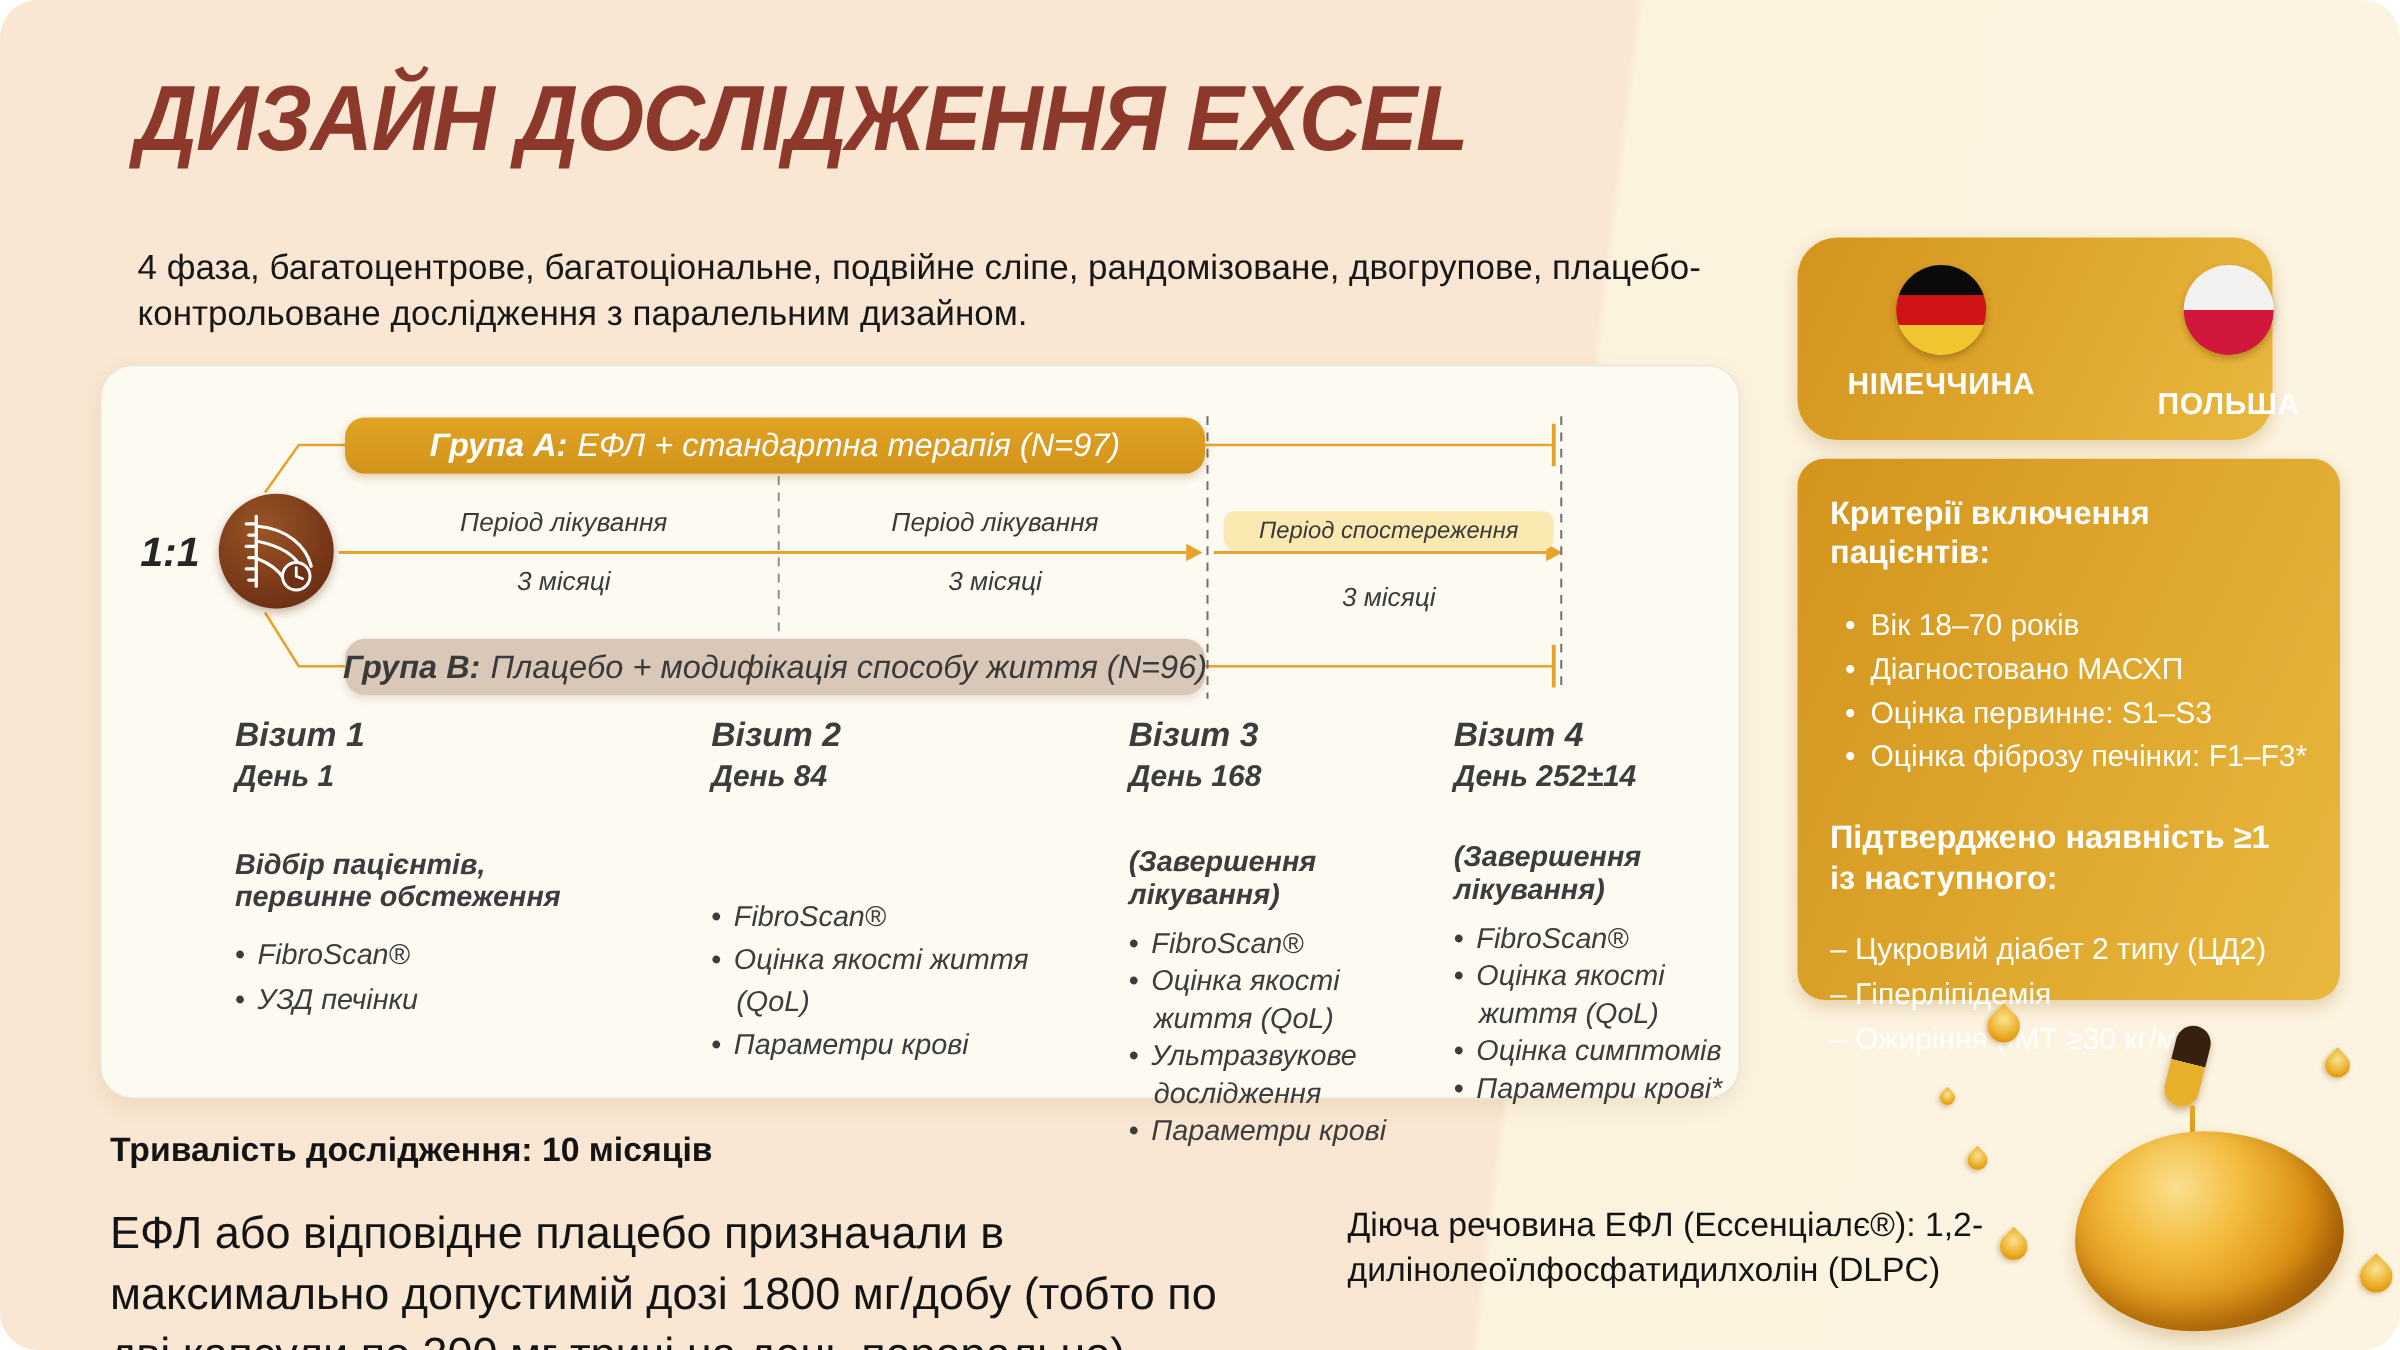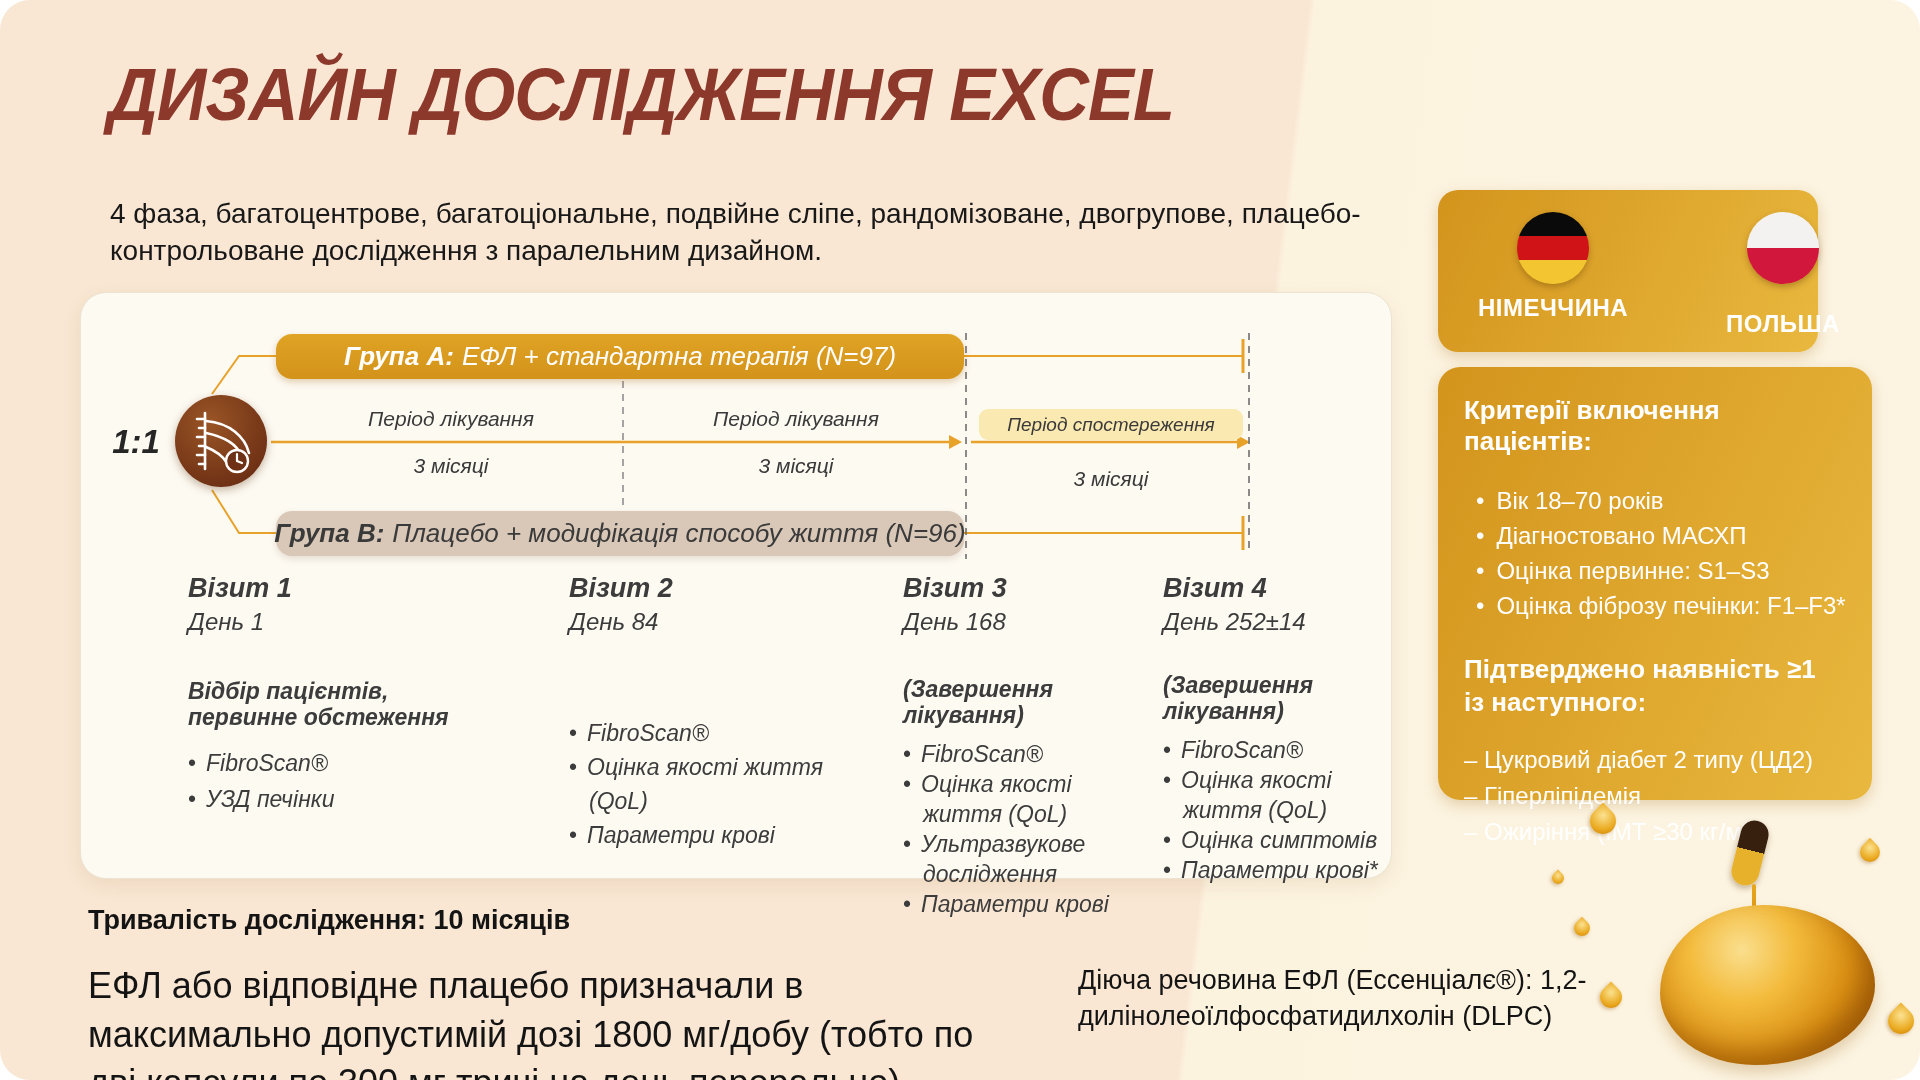--- a/index.html
+++ b/index.html
@@ -59,21 +59,21 @@
   .dur{
     position:absolute;font-size:21px;font-style:italic;color:#3a3a3a;
     text-align:center;white-space:nowrap;
   }
   .d1{left:245px;width:250px;top:161px;}
   .d2{left:590px;width:250px;top:161px;}
   .d3{left:905px;width:250px;top:174px;}
   
   .visit{position:absolute;top:280px;color:#3c3c3c;}
   .visit .v-title{font-size:27px;font-weight:bold;font-style:italic;}
-  .visit .v-day{font-size:24px;font-weight:normal;font-style:italic;margin-top:4px;}
+  .visit .v-day{font-size:24px;font-weight:bold;font-style:italic;margin-top:4px;}
   .visit .v-note{font-size:23px;font-weight:bold;font-style:italic;line-height:1.15;}
   .visit ul{list-style:none;margin:0;padding:0;font-size:23px;font-style:italic;}
   .visit li{padding-left:20px;text-indent:-20px;}
   .visit li::before{content:"•";margin-right:10px;font-style:normal;}
   .v1{left:107px;width:280px;}
   .v1 .v-note{margin-top:42px;}
   .v1 ul{margin-top:14px;}
   .v1 li{line-height:36px;}
   .v2{left:488px;width:310px;}
   .v2 ul{margin-top:80px;}
@@ -81,21 +81,21 @@
   .v3{left:822px;width:215px;}
   .v3 .v-note{margin-top:40px;}
   .v3 ul{margin-top:10px;}
   .v3 li{line-height:30px;}
   .v4{left:1082px;width:225px;}
   .v4 .v-note{margin-top:36px;}
   .v4 ul{margin-top:10px;}
   .v4 li{line-height:30px;}
   
   .flagbox{
-    position:absolute;left:1438px;top:190px;width:380px;height:162px;border-radius:20px;
+    position:absolute;left:1438px;top:190px;width:380px;height:162px;border-radius:32px;
     background:linear-gradient(115deg,#d3941c,#e9b83e);
     box-shadow:0 5px 14px rgba(160,105,20,.25);
   }
   .flag{position:absolute;top:22px;width:72px;height:72px;border-radius:50%;
     box-shadow:0 3px 6px rgba(90,55,0,.35);}
   .flag-de{left:79px;background:linear-gradient(180deg,#0a0a0a 0 33.4%,#d01317 33.4% 66.7%,#f2c531 66.7%);}
   .flag-pl{left:309px;background:linear-gradient(180deg,#f4f2f0 0 50%,#d2173c 50%);}
   .flag-label{position:absolute;top:104px;width:180px;text-align:center;
     font-size:24px;font-weight:bold;color:#ffffff;letter-spacing:.5px;}
   .fl-de{left:25px;}

